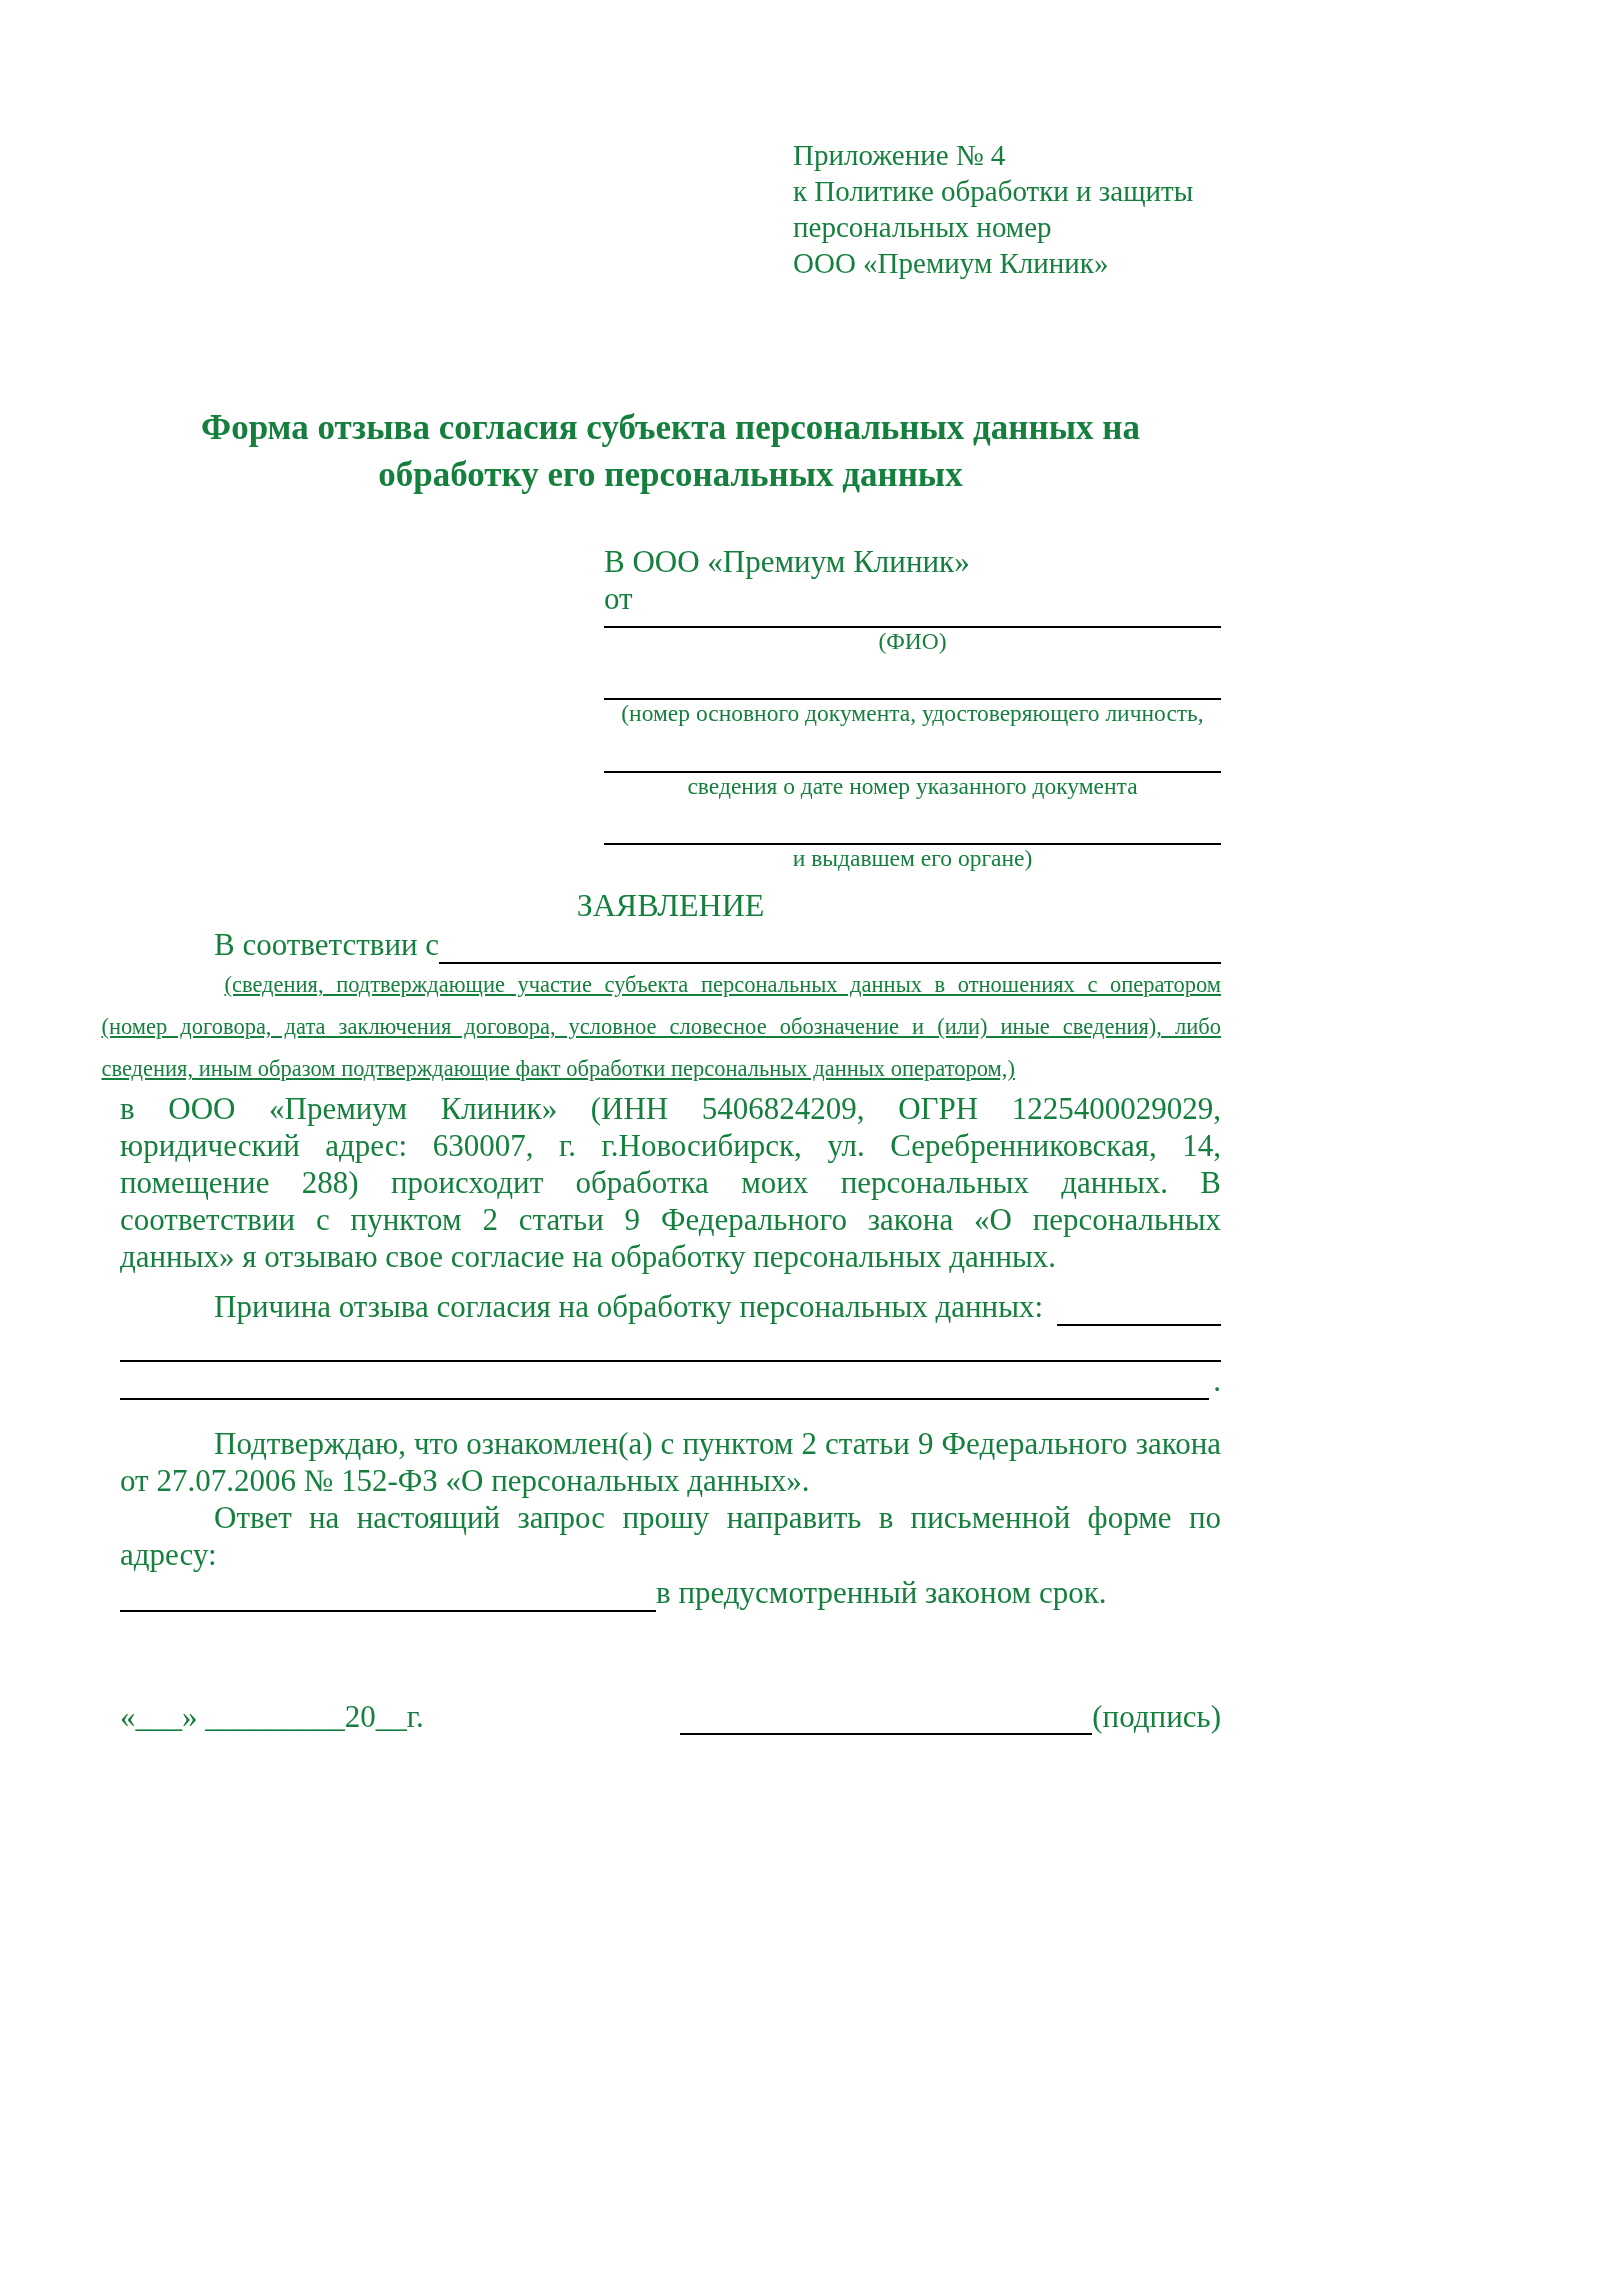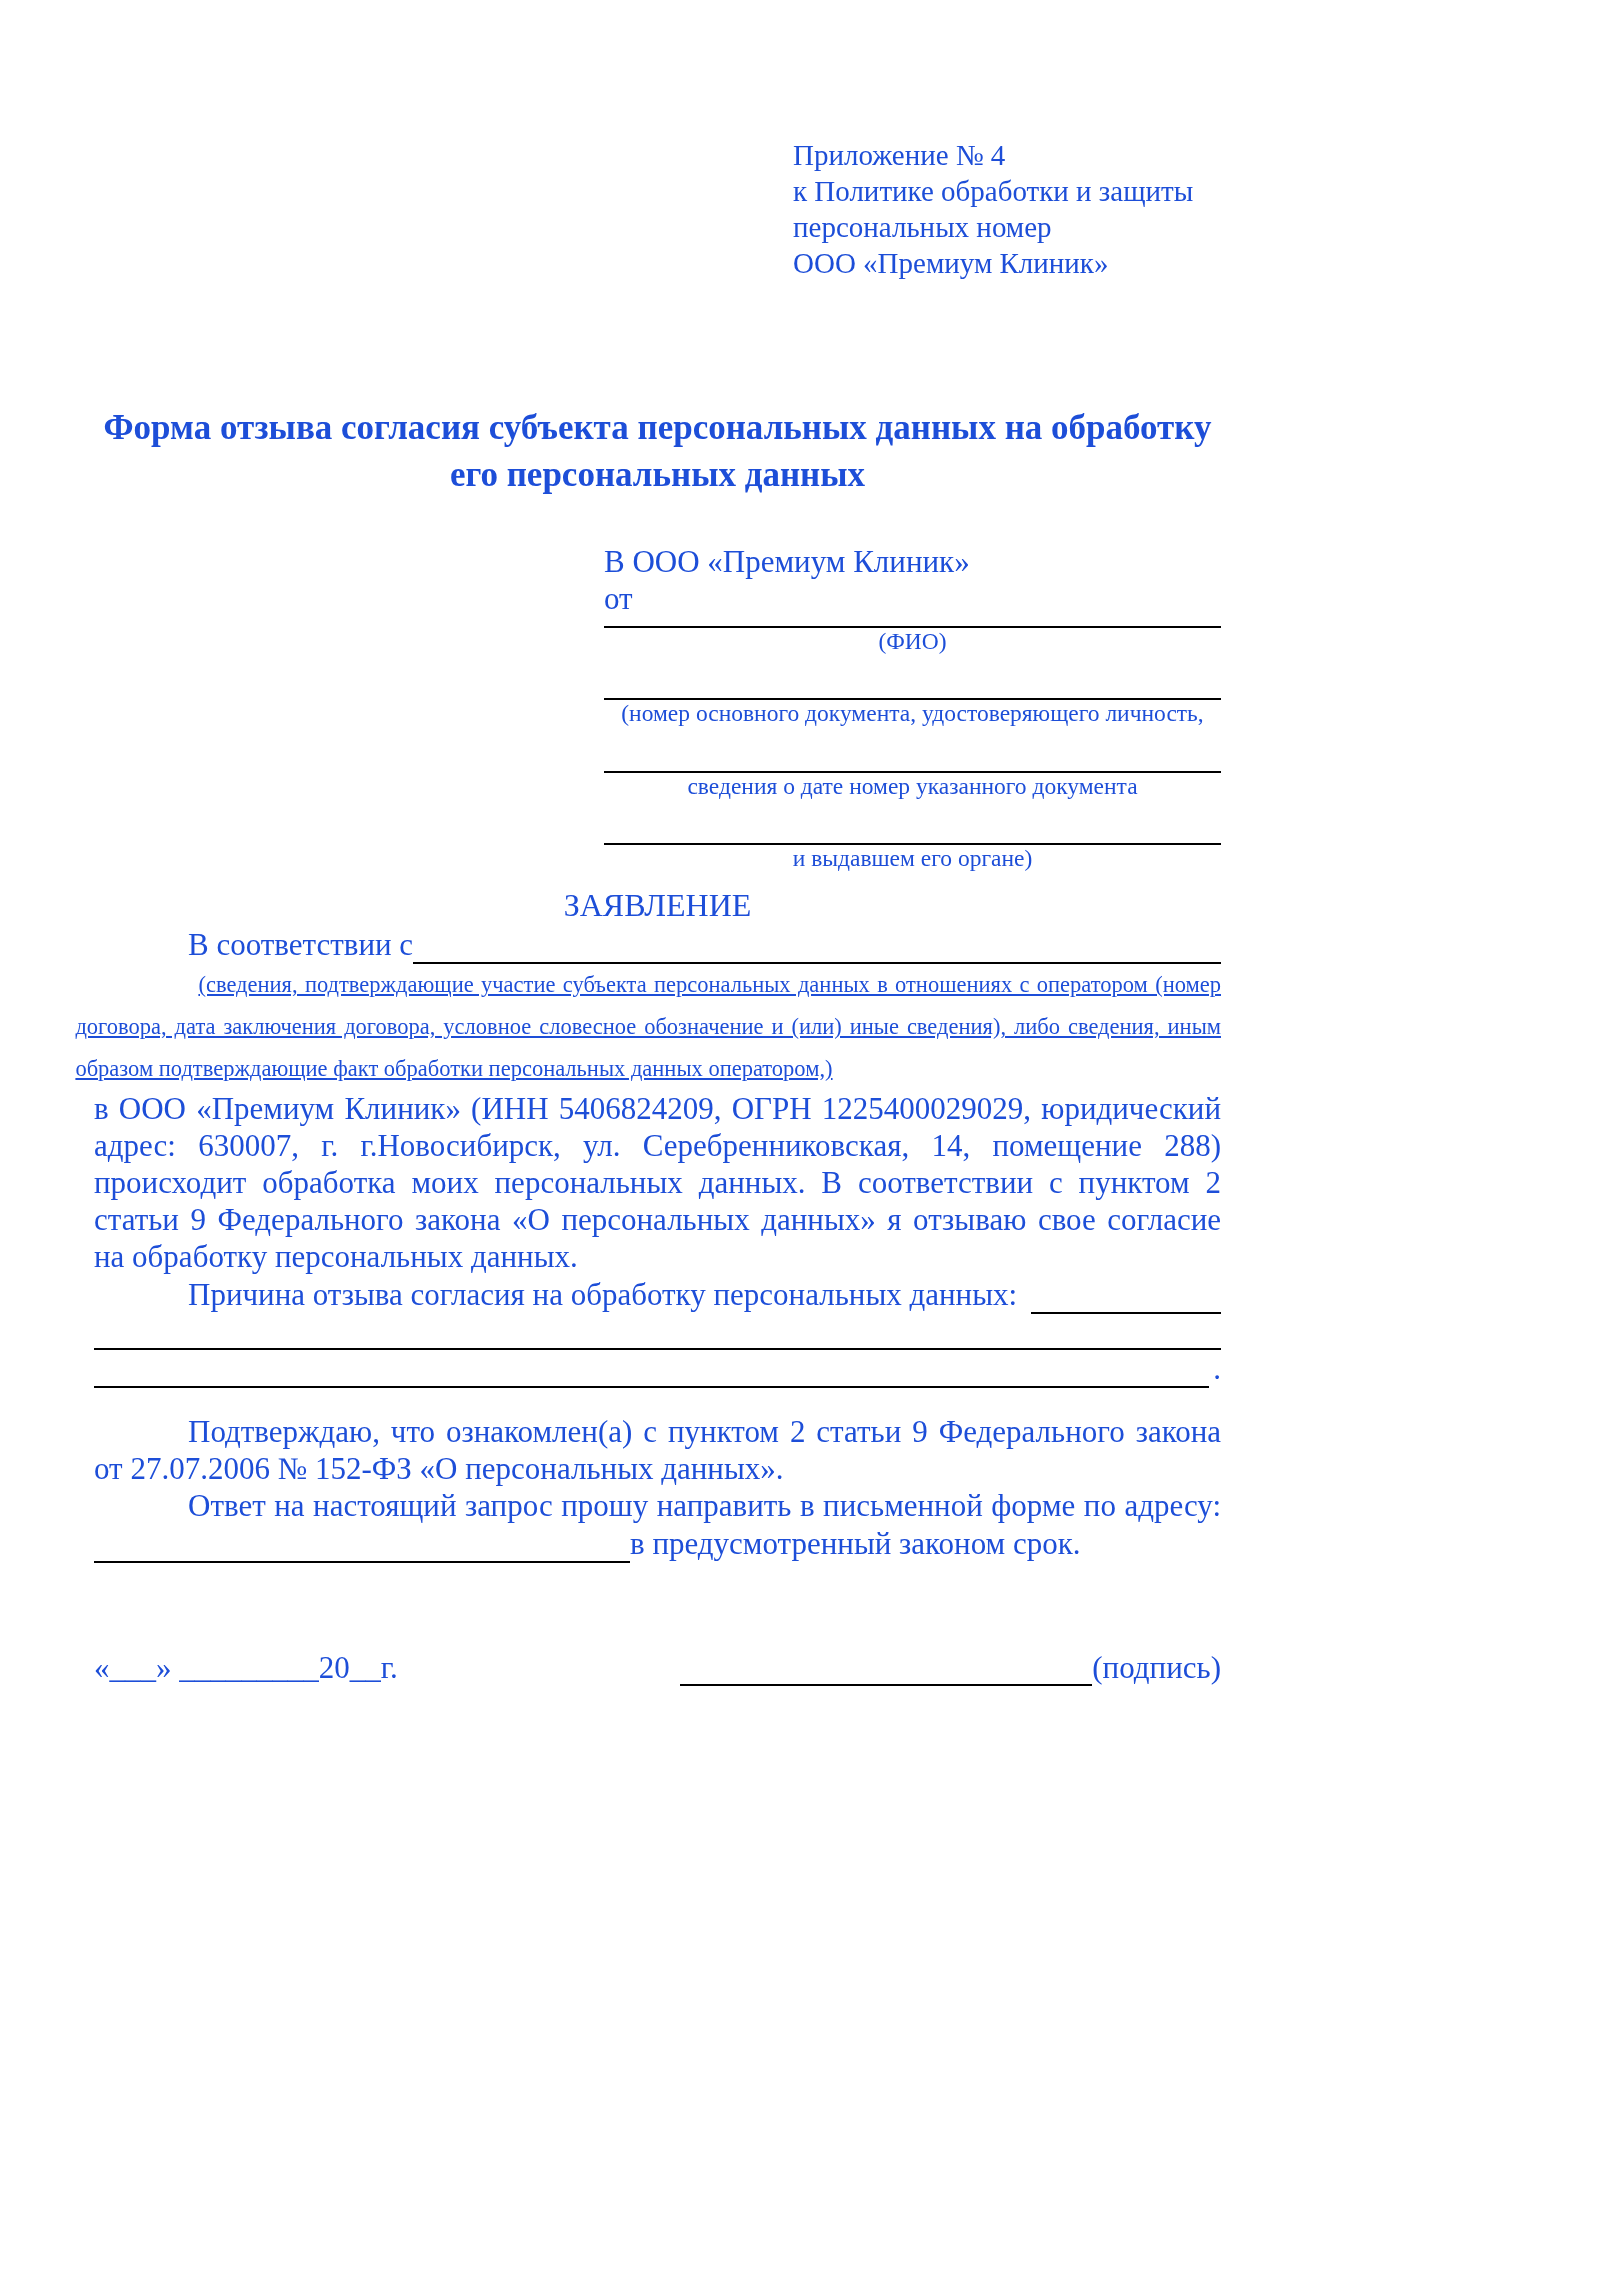--- a/index.html
+++ b/index.html
@@ -6,25 +6,25 @@
     margin: 0;
     padding: 0;
     background: #ffffff;
   }
   .page {
     position: relative;
     width: 1333px;
     height: 2293px;
     box-sizing: border-box;
     background: #ffffff;
-    color: #1d4ed8;
+    color: #15803d;
     font-family: "Liberation Serif", "DejaVu Serif", serif;
     font-size: 31px;
     line-height: 37px;
-    padding: 137px 112px 39px 94px;
+    padding: 137px 112px 39px 120px;
     overflow: hidden;
   }
 
   
   .appendix {
     width: 428px;
     margin-left: auto;
     font-size: 29px;
     line-height: 36px;
     text-align: left;
@@ -87,21 +87,21 @@
 
   .body-par {
     text-align: justify;
   }
 
   .reason-row {
     display: flex;
     align-items: stretch;
     padding-left: 94px;
     height: 39px;
-    margin-top: 0px;
+    margin-top: 12px;
   }
   .reason-row .lead { white-space: nowrap; line-height: 39px; }
   .reason-row .ufill { margin-left: 13.7px; }
 
   .blank-line-1 {
     height: 32px;
     border-bottom: 2.9px solid #000;
     margin-top: 2px;
   }
   .blank-row-2 {

